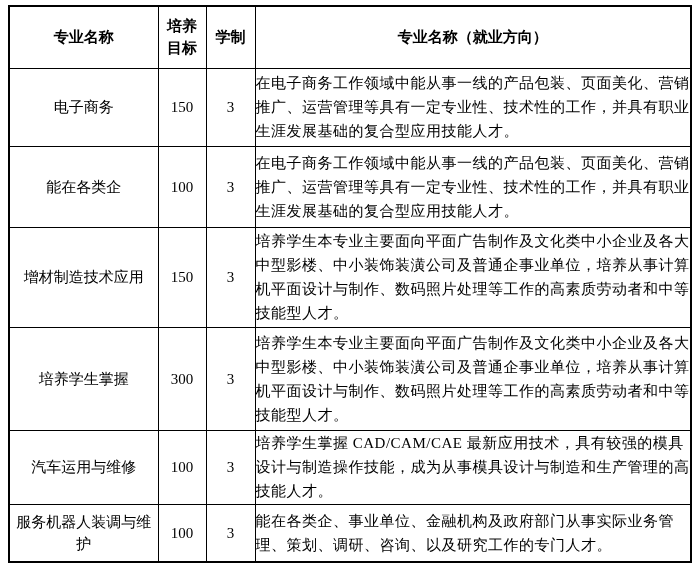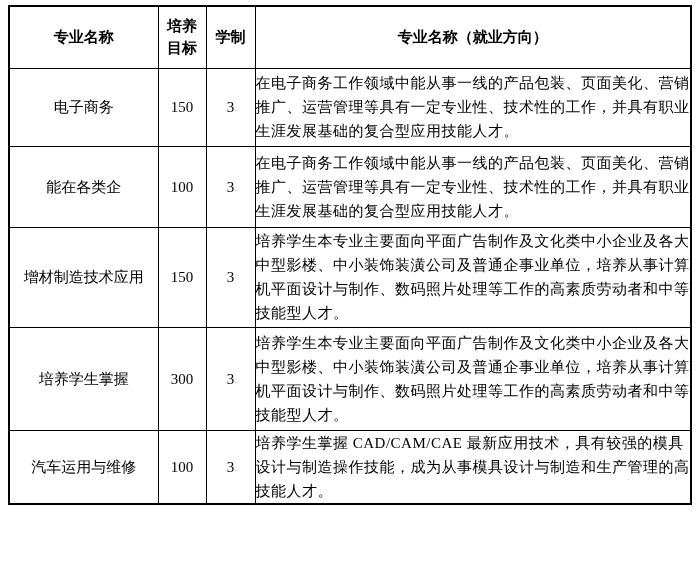--- a/index.html
+++ b/index.html
@@ -99,14 +99,20 @@
       <td class="cell-center">300</td>
       <td class="cell-center">3</td>
       <td class="cell-desc">培养学生本专业主要面向平面广告制作及文化类中小企业及各大中型影楼、中小装饰装潢公司及普通企事业单位，培养从事计算机平面设计与制作、数码照片处理等工作的高素质劳动者和中等技能型人才。</td>
     </tr>
     <tr>
       <td class="cell-center">汽车运用与维修</td>
       <td class="cell-center">100</td>
       <td class="cell-center">3</td>
       <td class="cell-desc">培养学生掌握 CAD/CAM/CAE 最新应用技术，具有较强的模具设计与制造操作技能，成为从事模具设计与制造和生产管理的高技能人才。</td>
     </tr>
+    <tr>
+      <td class="cell-center">服务机器人装调与维护</td>
+      <td class="cell-center">100</td>
+      <td class="cell-center">3</td>
+      <td class="cell-desc">能在各类企、事业单位、金融机构及政府部门从事实际业务管理、策划、调研、咨询、以及研究工作的专门人才。</td>
+    </tr>
   </tbody>
 </table>
 
 </body></html>

